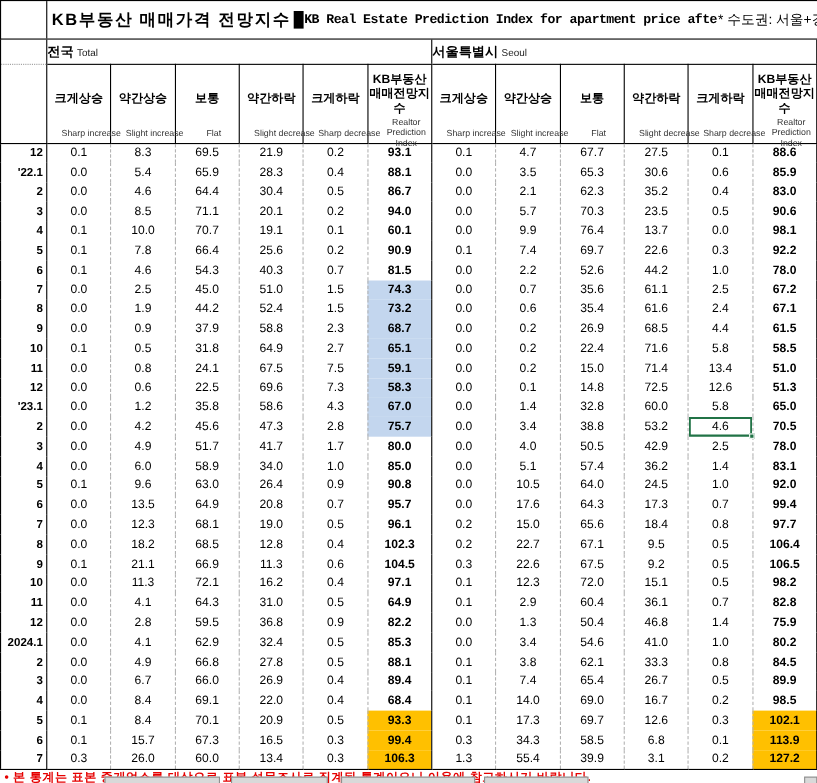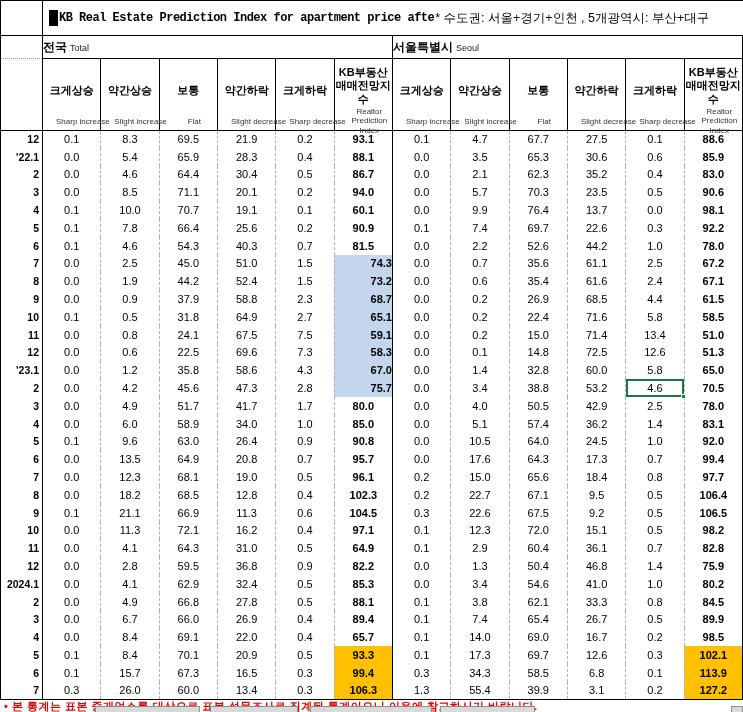--- a/index.html
+++ b/index.html
@@ -42,21 +42,21 @@
   .hdr-inner { height:71px; display:flex; flex-direction:column; padding:7px 1px 3px; }
   .hk { flex:1; display:flex; align-items:center; justify-content:center;
         font-weight:bold; font-size:11px; line-height:1.25; word-break:break-all; }
   .he { font-size:8px; color:#333; line-height:1.2; white-space:nowrap; overflow:visible;padding-left:12px; }
   .idx .he { white-space:normal; }
 
   tbody td { height:17.8px; text-align:center; font-size:11px; padding:0; }
   td.lbl { text-align:right; padding-right:3px; font-weight:bold; font-size:10.5px; border-right:1px solid #000; }
   td.c { border-left:1px dashed #b3b3b3; }
   td.idxc { font-weight:bold; }
-  td.hl-blue { background:var(--highlight-blue);text-align:right; }
+  td.hl-blue { background:var(--highlight-blue); }
   td.hl-orange { background:var(--highlight-orange); }
   td.sel { box-shadow:inset 0 0 0 2px var(--selection-green); position:relative; }
   .handle { position:absolute; right:-2px; bottom:-2px; width:5px; height:5px;
             background:var(--selection-green); border:1px solid #fff; }
   tbody tr:last-child td { border-bottom:1px solid #000; }
 
   
   .footnote {
     position:absolute; left:4px; top:699px; font-weight:bold; font-size:11px;
     color:var(--footnote-red); white-space:nowrap; letter-spacing:0.5px;
@@ -64,20 +64,21 @@
   .stub { position:absolute; top:706px; height:10px; background:#d9d9d9; border:1px solid #8f8f8f; }
 </style>
 </head>
 <body>
 
 <div class="sheet">
 
   <div class="title-row">
     <div class="corner"></div>
     <div class="title-main">
+      <span class="t-kor">KB부동산 매매가격 전망지수</span>
       <span class="t-box"></span>
       <span class="t-eng">KB Real Estate Prediction Index for apartment price afte</span>
       <span class="t-note">* 수도권: 서울+경기+인천 , 5개광역시: 부산+대구</span>
     </div>
   </div>
 
   <table>
     <colgroup>
       <col class="lblcol">
       <col>
@@ -600,21 +601,21 @@
           <td class="c">0.5</td>
           <td class="c idxc">89.9</td>
         </tr>
         <tr>
           <td class="lbl">4</td>
           <td class="c">0.0</td>
           <td class="c">8.4</td>
           <td class="c">69.1</td>
           <td class="c">22.0</td>
           <td class="c">0.4</td>
-          <td class="c idxc">65.7</td>
+          <td class="c idxc">68.4</td>
           <td class="c gdiv">0.1</td>
           <td class="c">14.0</td>
           <td class="c">69.0</td>
           <td class="c">16.7</td>
           <td class="c">0.2</td>
           <td class="c idxc">98.5</td>
         </tr>
         <tr>
           <td class="lbl">5</td>
           <td class="c">0.1</td>

